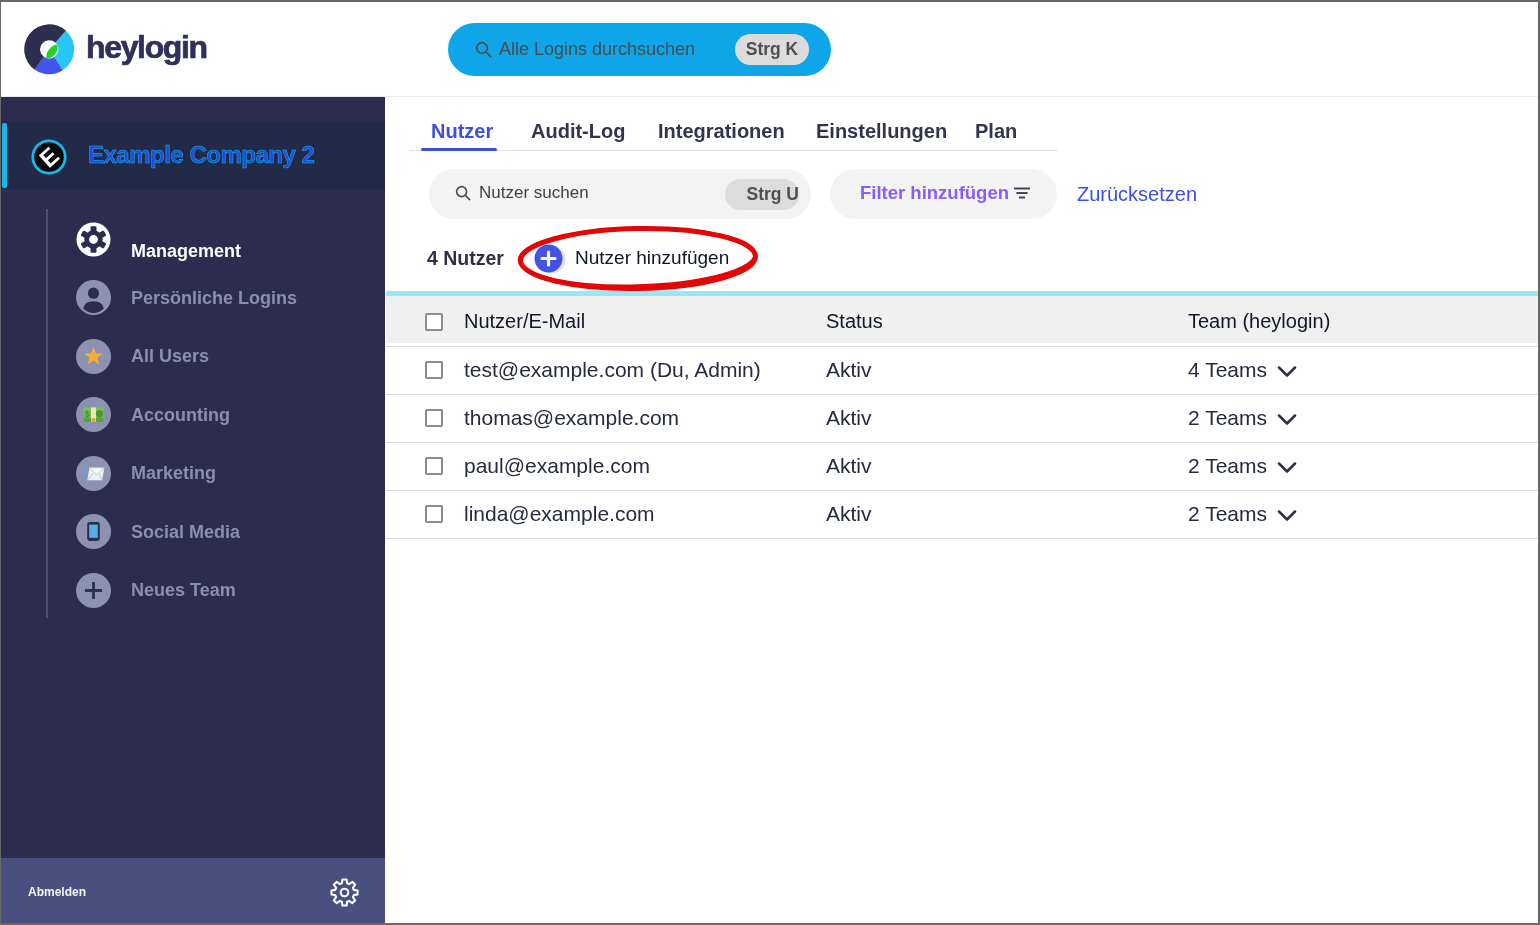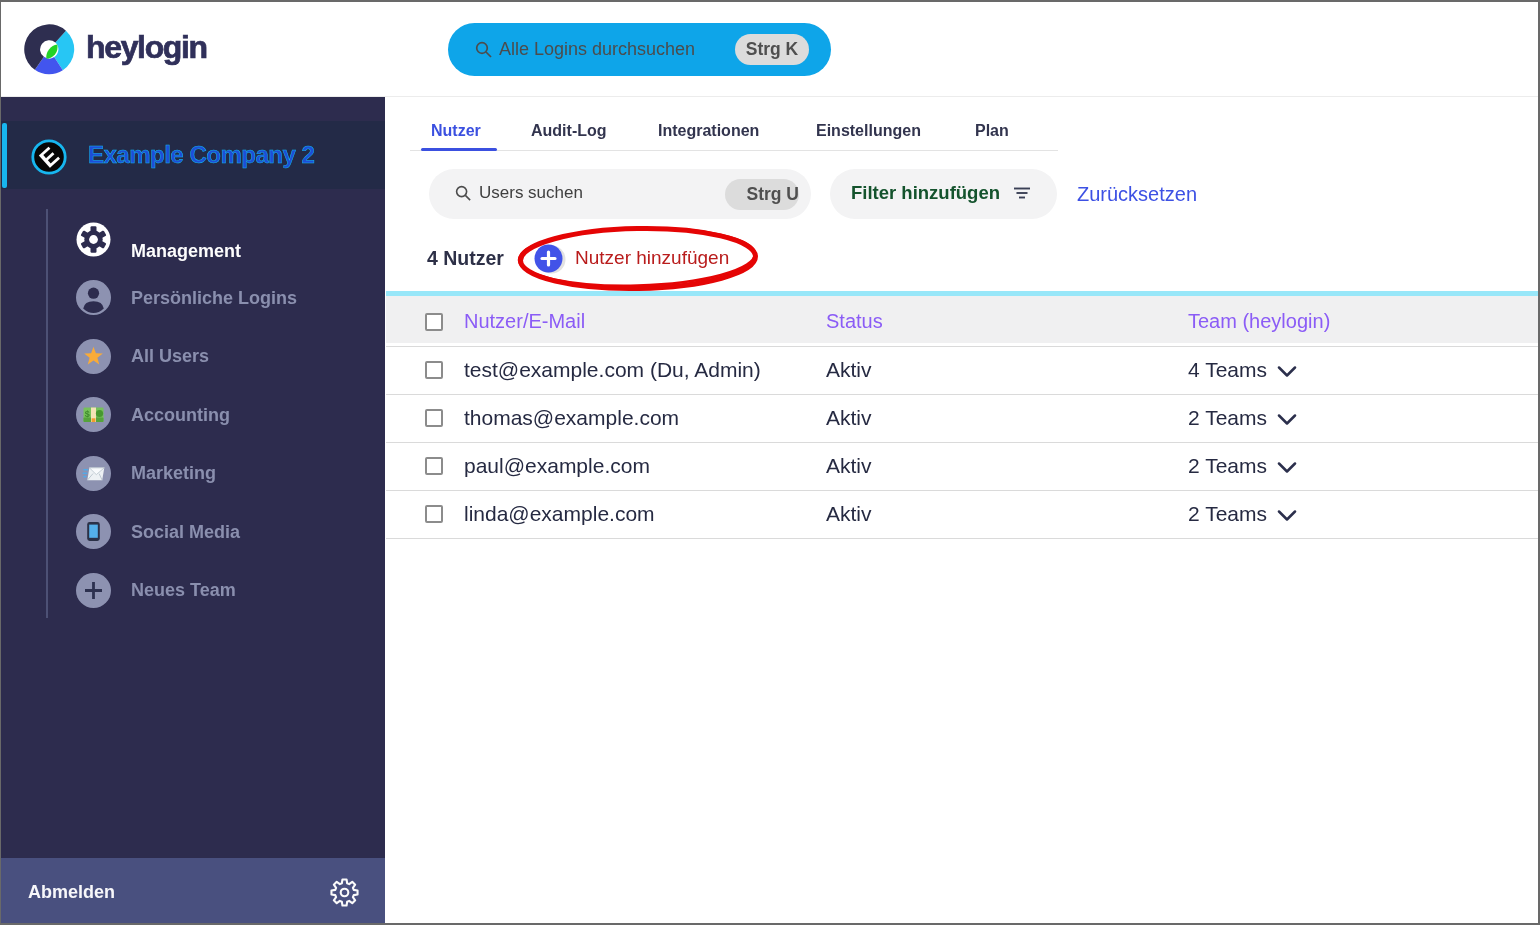--- a/index.html
+++ b/index.html
@@ -17,42 +17,42 @@
   
   .sidebar { left:0; top:97px; width:385px; height:826px; background:#2d2c4e; }
   .comprow { left:0; top:121px; width:385px; height:68px; background:#232a47; }
   .compbar { left:2px; top:123px; width:4.5px; height:65px; background:#18b6ef; border-radius:2px; }
   .compname { left:88px; top:121px; height:68px; line-height:68px; color:#1d4ed8; font-size:24px; font-weight:bold; letter-spacing:-0.5px; -webkit-text-stroke:0.5px #14b8f0; }
   .vline { left:45.5px; top:209px; width:2px; height:409px; background:#4d5175; }
   .mi-txt { left:131px; height:30px; line-height:30px; font-size:18px; font-weight:bold; color:#8a8fae; }
   .mi-txt.on { color:#fdfdfd;margin-top:12px; }
   .micon { left:76px; width:35px; height:35px; }
   .botbar { left:0; top:858px; width:385px; height:65px; background:#49507f; }
-  .abmeld { left:28px; top:858px; height:65px; line-height:68px; font-size:18px; font-weight:bold; color:#f7f7fa; }
-  
-  .tab { top:111px; height:40px; line-height:40px; font-size:16px; font-weight:bold; color:#32344e; }
+  .abmeld { left:28px; top:858px; height:65px; line-height:68px; font-size:12px; font-weight:bold; color:#f7f7fa; }
+  
+  .tab { top:111px; height:40px; line-height:40px; font-size:20px; font-weight:bold; color:#32344e; }
   .tab.on { color:#3b50e0; }
   .tabline { left:410px; top:150px; width:648px; height:1px; background:#e3e3e3; }
   .tabind { left:421px; top:147.5px; width:76px; height:3.5px; background:#3b50e0; border-radius:2px; }
   
   .nsearch { left:429px; top:169px; width:382px; height:50px; border-radius:25px; background:#f3f3f4; }
   .nsearch .ph { position:absolute; left:50px; top:14px; font-size:17px; color:#3f3f3f; }
   .kbd2 { left:296px; top:9.5px; width:74px; height:31px; line-height:31px;text-align:right; }
   .filterbtn { left:830px; top:169px; width:227px; height:50px; border-radius:25px; background:#f3f3f4; }
-  .filterbtn .t { position:absolute; left:21px; top:13px; font-size:18.5px; font-weight:bold; color:#14532d; }
+  .filterbtn .t { position:absolute; left:30px; top:13px; font-size:18.5px; font-weight:bold; color:#8b5cf6; }
   .reset { left:1077px; top:169px; height:50px; line-height:50px; font-size:20px; color:#3d51e4; }
   
   .count { left:427px; top:243px; height:30px; line-height:30px; font-size:19.5px; font-weight:bold; color:#2d3047; }
-  .addlink { left:575px; top:243px; height:30px; line-height:30px; font-size:19px; color:#b91c1c; }
+  .addlink { left:575px; top:243px; height:30px; line-height:30px; font-size:19px; color:#0f172a; }
   
   .cyanline { left:386px; top:291px; width:1154px; height:5px; background:#98e7f9; }
   .thead { left:386px; top:296px; width:1154px; height:47px; background:#f0f0f1; }
   .rline { left:386px; width:1154px; height:1.5px; background:#dadada; }
   .cell { font-size:21px; color:#262a42; height:30px; line-height:30px; }
-  .hcell { font-size:20px; color:#8b5cf6;text-align:center; }
+  .hcell { font-size:20px; color:#0f172a;text-align:center; }
   .cb { width:18px; height:18px; border:2px solid #8c8c8c; border-radius:2px; background:#fff; }
 </style>
 </head>
 <body>
 <div class="frame"></div>
 
 <div class="abs topbar"></div>
 <svg class="abs" style="left:24px;top:24px" width="51" height="51" viewBox="0 0 51 51">
   <path d="M 41.93 6.72 A 25 25 0 0 1 38.82 46.27 L 30.21 33.02 A 9.2 9.2 0 0 0 31.36 18.46 Z" fill="#27c6f4"></path>
   <path d="M 38.82 46.27 A 25 25 0 0 1 10.86 45.78 L 19.92 32.84 A 9.2 9.2 0 0 0 30.21 33.02 Z" fill="#4255ee"></path>
@@ -169,21 +169,21 @@
 <div class="abs tab" style="left:816px">Einstellungen</div>
 <div class="abs tab" style="left:975px">Plan</div>
 <div class="abs tabline"></div>
 <div class="abs tabind"></div>
 
 <div class="abs nsearch">
   <svg style="position:absolute;left:26px;top:16px" width="17" height="17" viewBox="0 0 18 18" fill="none" stroke="#4c4c4c" stroke-width="1.7">
       <circle cx="7" cy="7" r="5.3"></circle>
       <line x1="11" y1="11" x2="16" y2="16"></line>
     </svg>
-  <div class="ph">Users suchen</div>
+  <div class="ph">Nutzer suchen</div>
   <div class="kbd kbd2">Strg U</div>
 </div>
 <div class="abs filterbtn">
   <div class="t">Filter hinzufügen</div>
   <svg style="position:absolute;left:183px;top:18px" width="18" height="14" viewBox="0 0 18 14" stroke="#3a4055" stroke-width="1.9">
       <line x1="1" y1="1.5" x2="17" y2="1.5"></line>
       <line x1="3.5" y1="6" x2="14.5" y2="6"></line>
       <line x1="6" y1="10.5" x2="12" y2="10.5"></line>
     </svg>
 </div>

